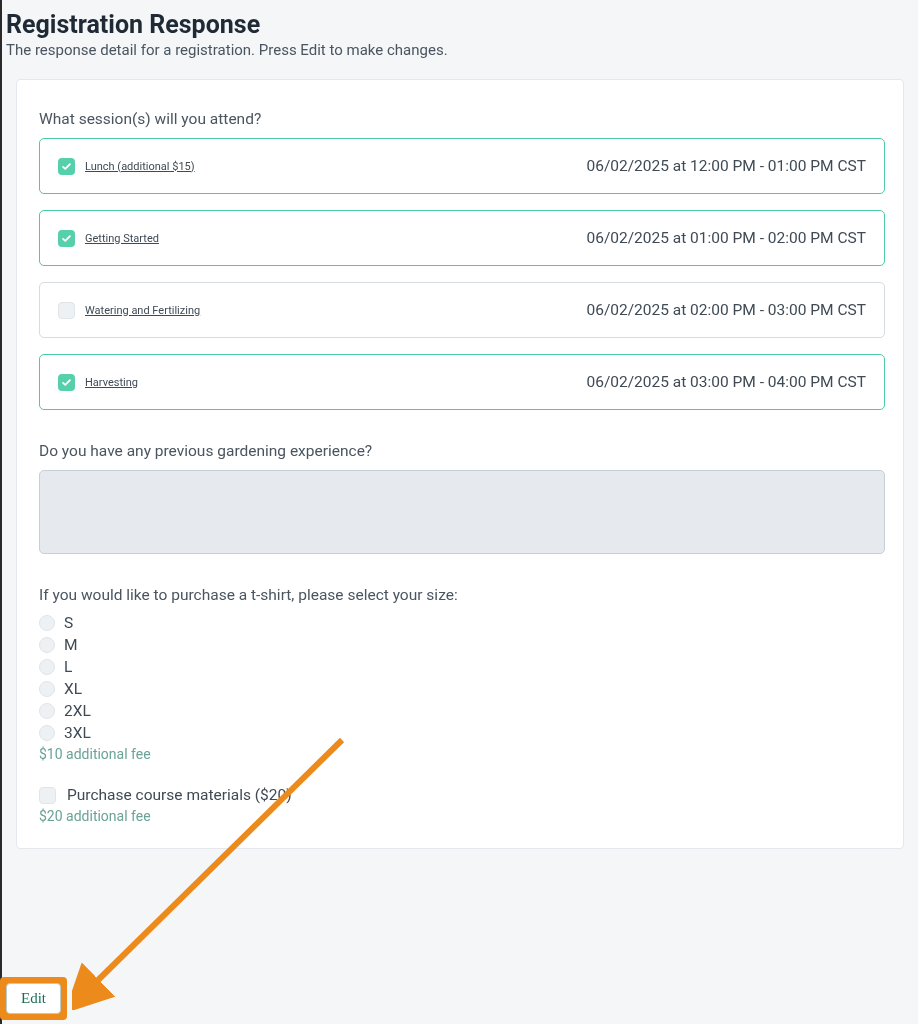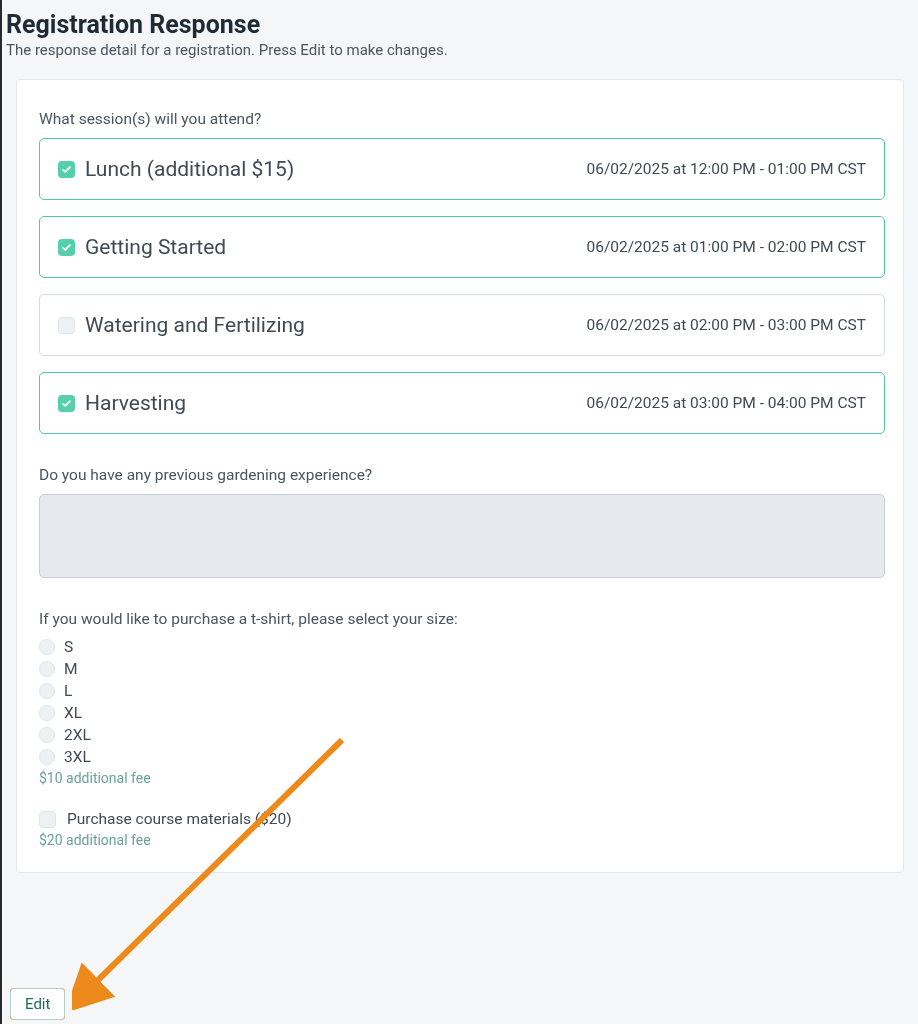--- a/index.html
+++ b/index.html
@@ -68,21 +68,21 @@
     flex-shrink:0;
   }
   .checkbox.unchecked {
     background:#eef1f4;
     border:1px solid #e0e5ea;
   }
   .checkbox.checked {
     background:#55d0ab;
   }
   .checkbox svg { width:11px; height:11px; }
-  .session-title { font-size:21px; color:#3f4a55; }
+  .session-title { font-size:11px; color:#3f4a55;text-decoration:underline; }
   .session-time { font-size:15.5px; color:#3f4a55; text-align:center; }
   .textarea-ro {
     width:100%;
     min-height:84px;
     background:#e6eaef;
     border:1px solid #c6cfd8;
     border-radius:5px;
   }
   .radio-list { margin-top:6px; }
   .radio-row {
@@ -99,24 +99,26 @@
     font-size:14px;
     color:#6aa397;
     margin-top:4px;
   }
   .checkbox-row {
     display:flex; align-items:center; gap:11px;
     font-size:15.5px; color:#3f4a55;
   }
   .edit-bar {
     position:absolute;
-    left:10px;
+    left:0;
     bottom:4px;
+    padding:6px;
     background:#ed8a1c;
     border-radius:4px;
+    font-family:Liberation Serif, serif;
   }
   .edit-button {
     padding:6px 14px;
     font-size:15px;
     background:#ffffff;
     color:#1b6e55;
     border:1px solid #baccc6;
     border-radius:4px;
     cursor:pointer;
     font-family:inherit;

